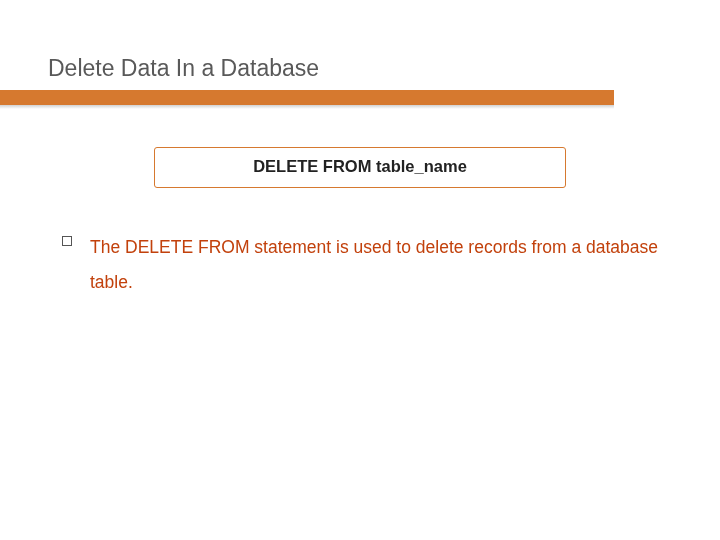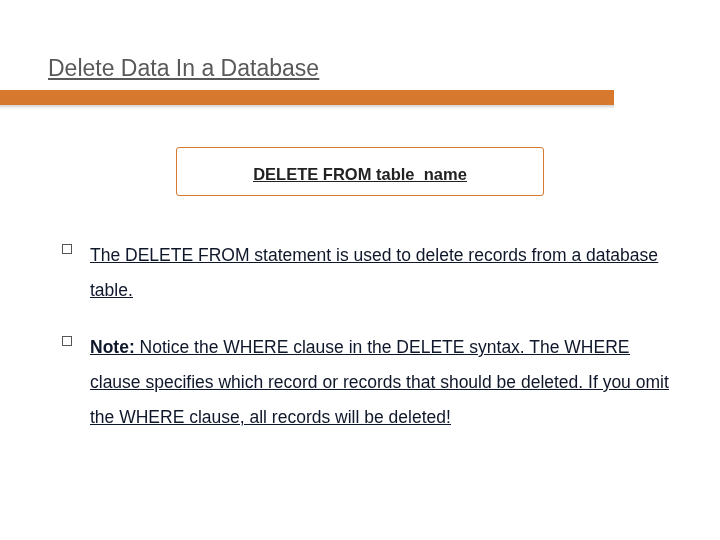--- a/index.html
+++ b/index.html
@@ -1,27 +1,27 @@
 <!DOCTYPE html>
 <html><head>
 <meta charset="utf-8">
 <style>
-  * { margin: 0; padding: 0; box-sizing: border-box; text-decoration: underline; }
+  * { margin: 0; padding: 0; box-sizing: border-box; }
   html, body { width: 720px; height: 540px; background: #fff; font-family: Arial, Helvetica, sans-serif; }
   .slide { width: 720px; height: 540px; position: relative; padding: 55px 50px 40px 50px; }
   .title { font-size: 23px; color: #595959; font-weight: 400; margin-bottom: 8px; margin-left: -2px; }
   .rule-wrap { position: relative; margin-left: -50px; width: 614px; }
   .rule-orange { height: 15px; background: #d6792f; }
   .rule-shadow { height: 4px; background: linear-gradient(to bottom, rgba(0,0,0,0.18), rgba(0,0,0,0)); }
-  .syntax-box { margin: 38px auto 0 auto; width: 368px; border: 1.6px solid #d6792f; border-radius: 3px; padding: 16px 12px 10px 12px; text-align: center; }
+  .syntax-box { margin: 38px auto 0 auto; width: 412px; border: 1.6px solid #d6792f; border-radius: 3px; padding: 8px 12px 10px 12px; text-align: center; }
   .syntax-line { font-size: 16.5px; font-weight: 700; color: #222; line-height: 1.28; }
   .bullets { margin-top: 42px; padding-left: 12px; }
   .bitem { display: flex; align-items: flex-start; margin-bottom: 22px; }
   .bbox { width: 10px; height: 10px; border: 1.4px solid #555; margin-top: 6px; margin-right: 18px; flex: 0 0 auto; }
-  .btext { font-size: 17.5px; color: #0f172a; line-height: 2.0; }
+  .btext { font-size: 17.5px; color: #c2410c; line-height: 2.0; }
   .bold { font-weight: 700; }
 </style>
 </head>
 <body>
 
 <div class="slide">
 
   <div class="title">Delete Data In a Database</div>
 
   <div class="rule-wrap">
@@ -33,22 +33,16 @@
     <div class="syntax-line">DELETE FROM table_name</div>
   </div>
 
   <div class="bullets">
 
     <div class="bitem">
       <span class="bbox"></span>
       <span class="btext">The DELETE FROM statement is used to delete records from a database table.</span>
     </div>
 
-    <div class="bitem">
-      <span class="bbox"></span>
-      <span class="btext">
-        <span class="bold">Note:</span><span> Notice the WHERE clause in the DELETE syntax. The WHERE clause specifies which record or records that should be deleted. If you omit the WHERE clause, all records will be deleted!</span>
-      </span>
-    </div>
 
   </div>
 
 </div>
 
 </body></html>

